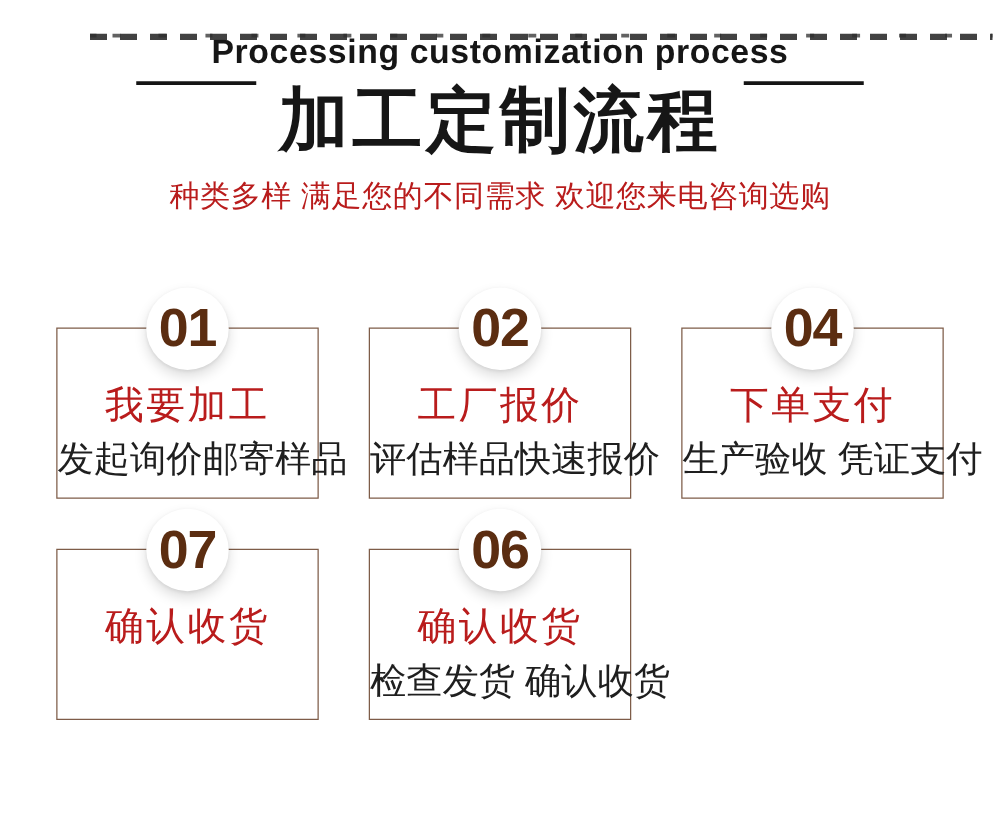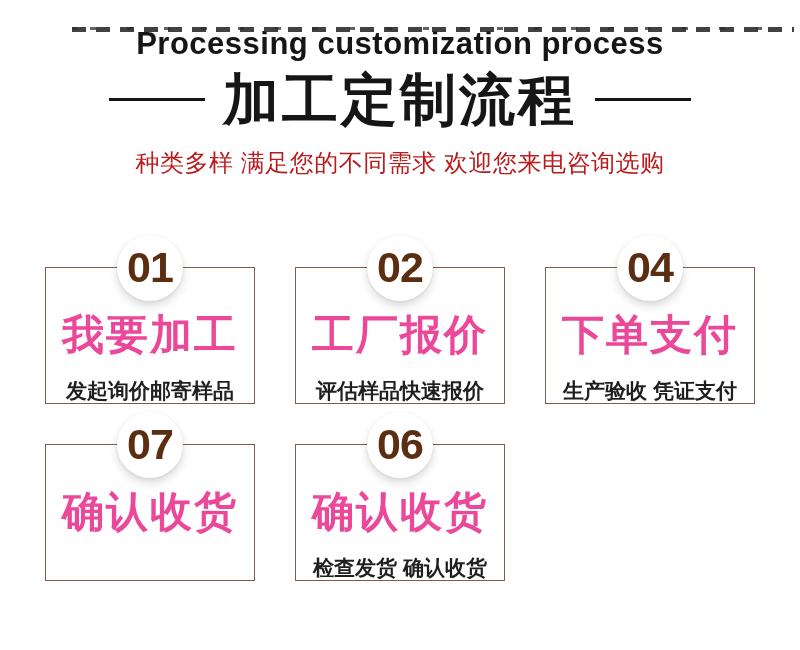--- a/index.html
+++ b/index.html
@@ -22,31 +22,31 @@
       repeating-linear-gradient(90deg, rgba(45,45,45,.9) 0 14px, transparent 14px 24px),
       repeating-linear-gradient(90deg, rgba(45,45,45,.75) 0 6px, transparent 6px 37px);
     background-position: 0 0, 18px 0;
     background-size: auto 5px, auto 3px;
     background-repeat: repeat-x;
   }
 
   .title-en {
     margin-top: 27px;
     text-align: center;
-    font-size: 31px;
+    font-size: 27px;
     font-weight: 800;
     letter-spacing: .5px;
     color: var(--title-black, #161616);
     line-height: 1.1;
   }
 
   .title-zh-row {
     margin-top: 8px;
     display: flex;
-    align-items: center;
+    align-items: flex-start;
     justify-content: center;
   }
   .title-zh {
     font-size: 56px;
     font-weight: 900;
     letter-spacing: 3px;
     line-height: 1.1;
     color: var(--title-black, #161616);
     padding: 0 18px;
     white-space: nowrap;
@@ -102,31 +102,31 @@
   }
   .badge .num {
     font-size: 43px;
     font-weight: 800;
     letter-spacing: -1px;
     color: var(--number-brown, #5b2d11);
     line-height: 1;
   }
   .card-title {
     margin-top: 44px;
-    font-size: 42px;
-    font-weight: 700;
+    font-size: 31px;
+    font-weight: 400;
     letter-spacing: 2px;
-    color: #ec4899;
+    color: #b91c1c;
     line-height: 1.1;
     white-space: nowrap;
   }
   .card-desc {
-    margin-top: 20px;
-    font-size: 21px;
-    font-weight: 700;
+    margin-top: 10px;
+    font-size: 29px;
+    font-weight: 400;
     color: #1f1f1f;
     line-height: 1.2;
     white-space: nowrap;
   }
 </style>
 </head>
 <body>
 
 <div class="page">
 

